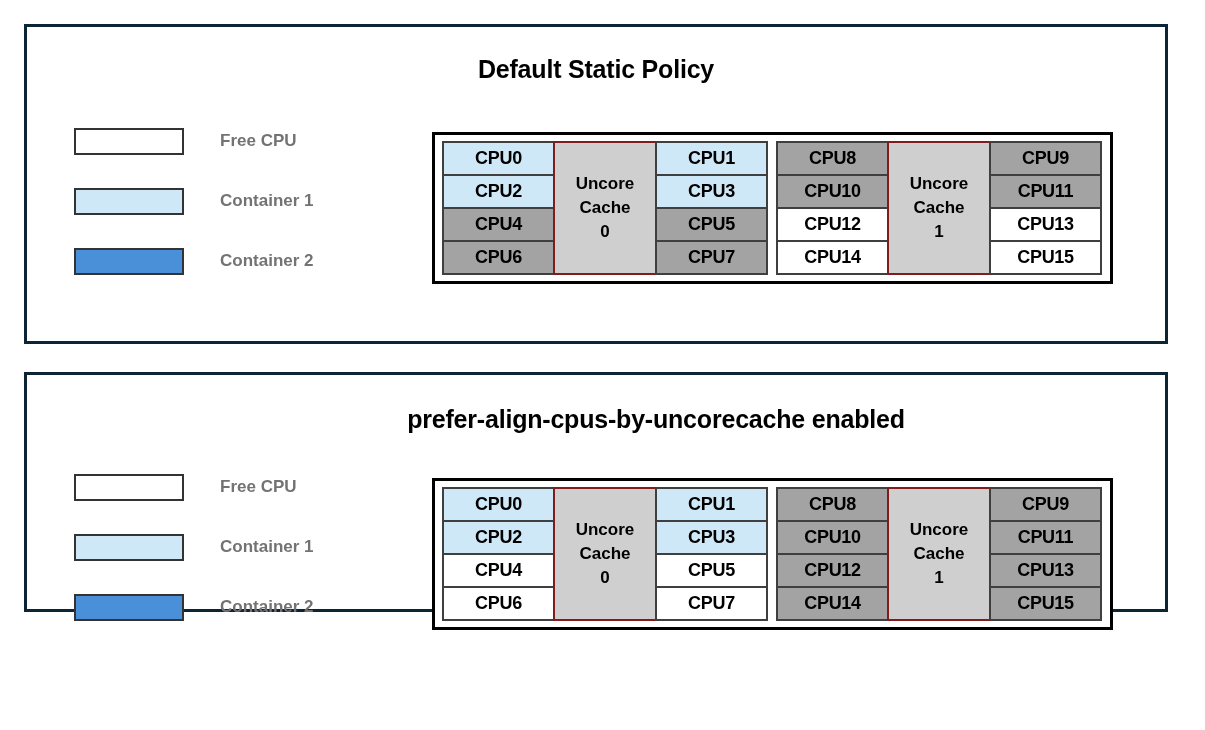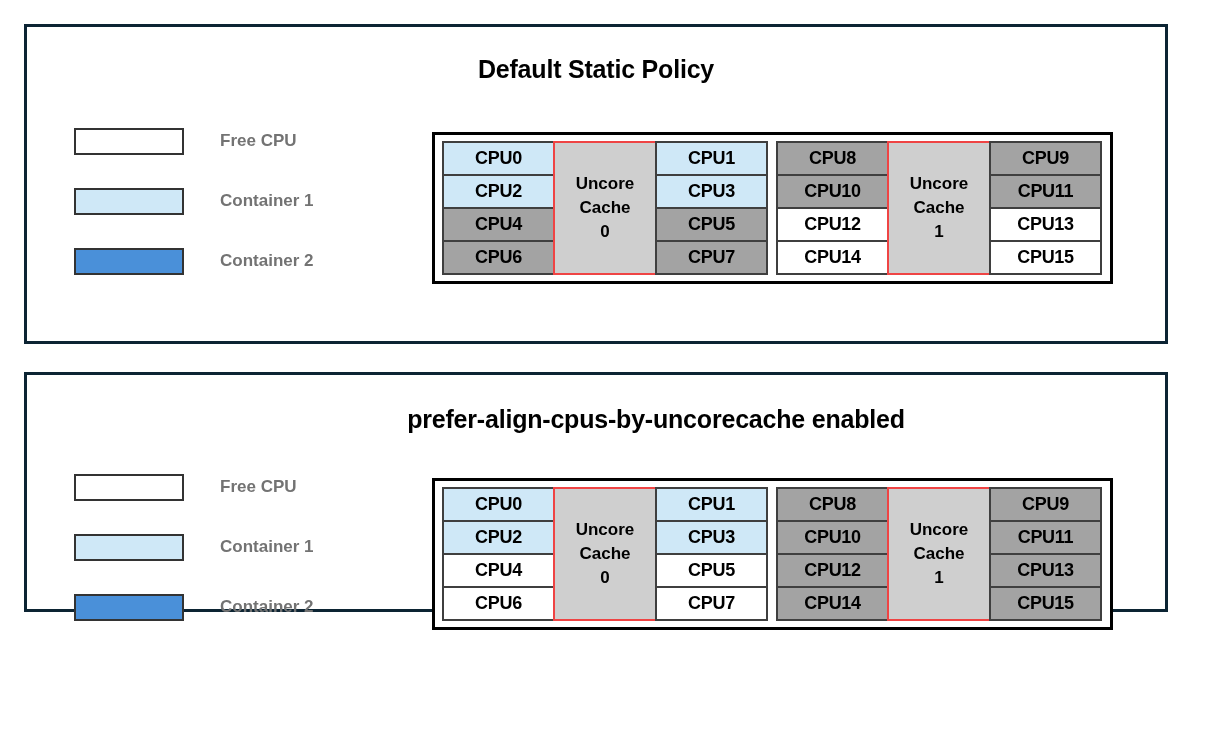--- a/index.html
+++ b/index.html
@@ -112,21 +112,21 @@
     margin-bottom: -2px;
     letter-spacing: -0.3px;
   }
   .cpu-cell:last-child { margin-bottom: 0; }
   .cell-free { background: #ffffff; }
   .cell-c1   { background: #cfe8f7; }
   .cell-c2   { background: #a3a3a3; }
 
   .cache-box {
     width: 104px;
-    border: 2px solid #ef4444;
+    border: 2px solid #7f1d1d;
     box-sizing: border-box;
     background: #cfcfcf;
     display: flex;
     flex-direction: column;
     align-items: center;
     justify-content: center;
     font-size: 17px;
     font-weight: bold;
     color: #000000;
     line-height: 1.42;

